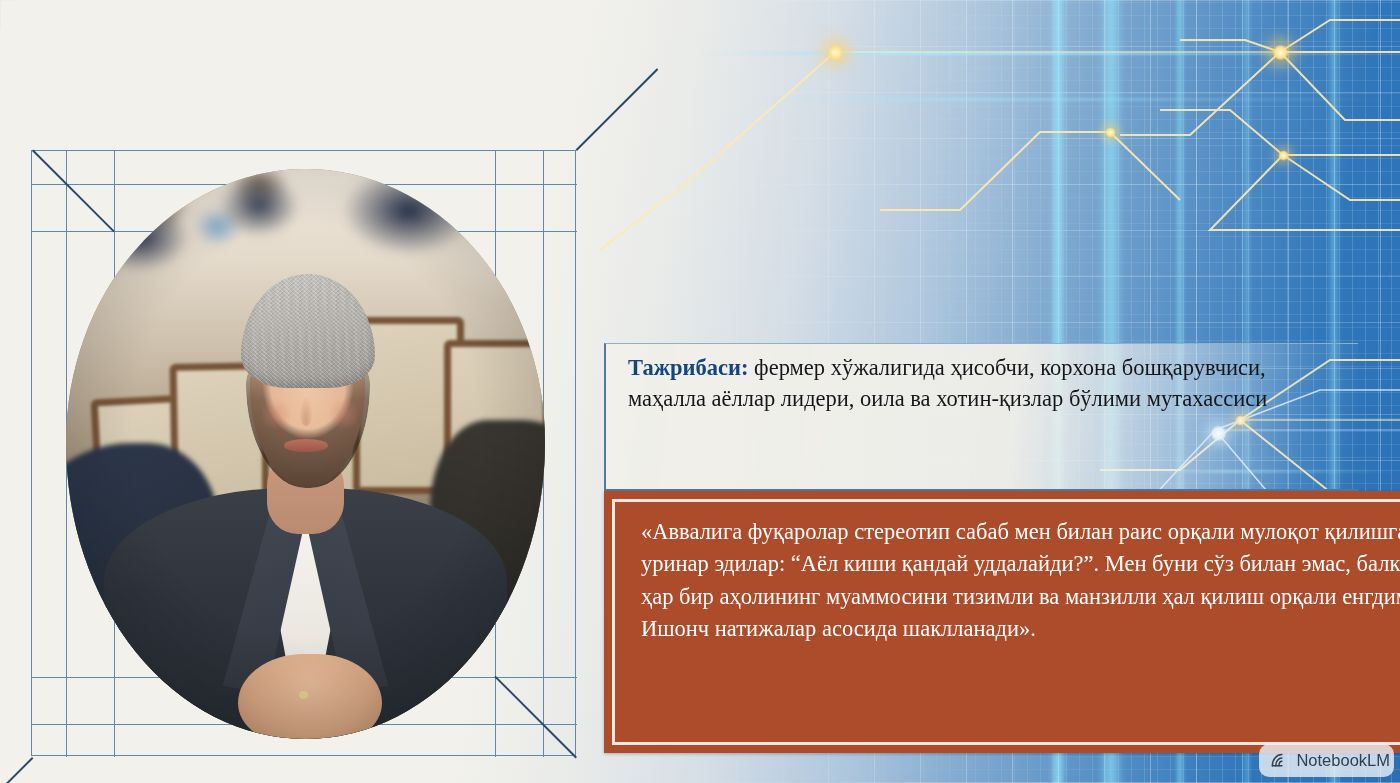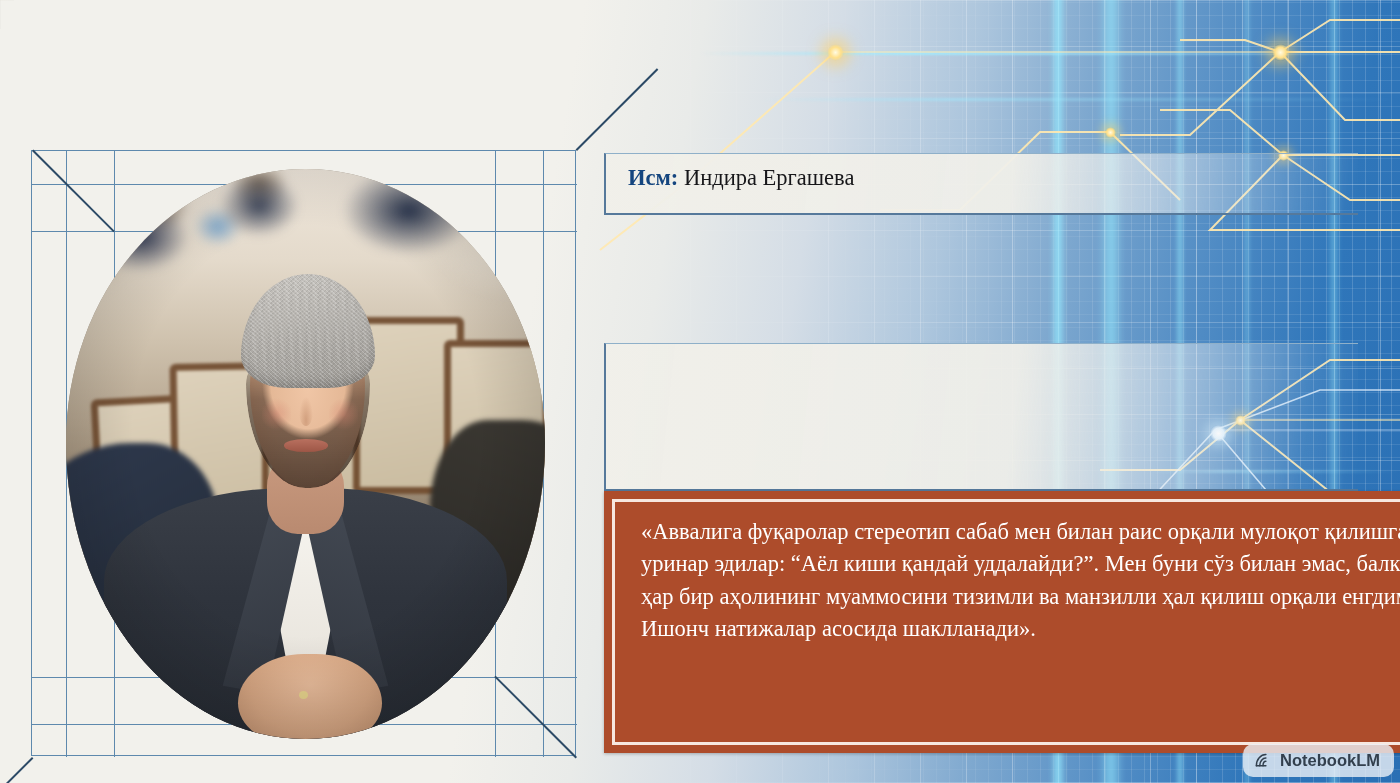--- a/index.html
+++ b/index.html
@@ -284,26 +284,25 @@
     background: #ad4c2b;
     padding: 14px 24px 12px 26px;
     color: #ffffff;
     font-size: 22.5px; line-height: 1.44;
   }
 
   
   #watermark {
     position: absolute; right: 6px; bottom: 6px;
     display: flex; align-items: center; gap: 7px;
-    padding: 7px 14px 7px 11px;
+    padding: 7px 4px 7px 11px;
     border-radius: 10px;
     background: rgba(235,240,246,.80);
     color: #33404e; font-size: 16.5px;
     font-family: "Liberation Sans", sans-serif;
-    font-weight: bold;
   }
   #watermark svg { display:block; }
 </style>
 </head>
 <body>
 
 <div id="slide">
 
   <div class="bg-base"></div>
   <div class="bg-texture"></div>
@@ -408,31 +407,28 @@
       <div class="ph ph-nose"></div>
       <div class="ph ph-mouth"></div>
       <div class="ph ph-hat"></div>
       <div class="ph ph-hat-tex"></div>
       <div class="ph ph-hands"></div>
       <div class="ph ph-ring"></div>
       <div class="ph ph-vignette"></div>
     </div>
   </div>
 
-  <div class="card" id="card-name">
-    <div class="card-bg"></div>
-    <div class="card-inner">
-      <span class="lbl">Исм:</span><span> Индира Ергашева</span>
-    </div>
-  </div>
 
 
   <div class="card" id="card-edu">
     <div class="card-bg"></div>
     <div class="card-inner">
+      <div>
+        <span class="lbl">Тажрибаси:</span><span> фермер хўжалигида ҳисобчи, корхона бошқарувчиси, маҳалла аёллар лидери, оила ва хотин-қизлар бўлими мутахассиси</span>
+      </div>
     </div>
   </div>
 
   <div id="quote-box">
     <div id="quote-inner">«Аввалига фуқаролар стереотип сабаб мен билан раис орқали мулоқот қилишга уринар эдилар: “Аёл киши қандай уддалайди?”. Мен буни сўз билан эмас, балки ҳар бир аҳолининг муаммосини тизимли ва манзилли ҳал қилиш орқали енгдим. Ишонч натижалар асосида шаклланади».</div>
   </div>
 
   <div id="watermark">
     <span>
       <svg width="19" height="19" viewBox="0 0 24 24" fill="none" stroke="#33404e" stroke-width="1.9" stroke-linecap="round">

